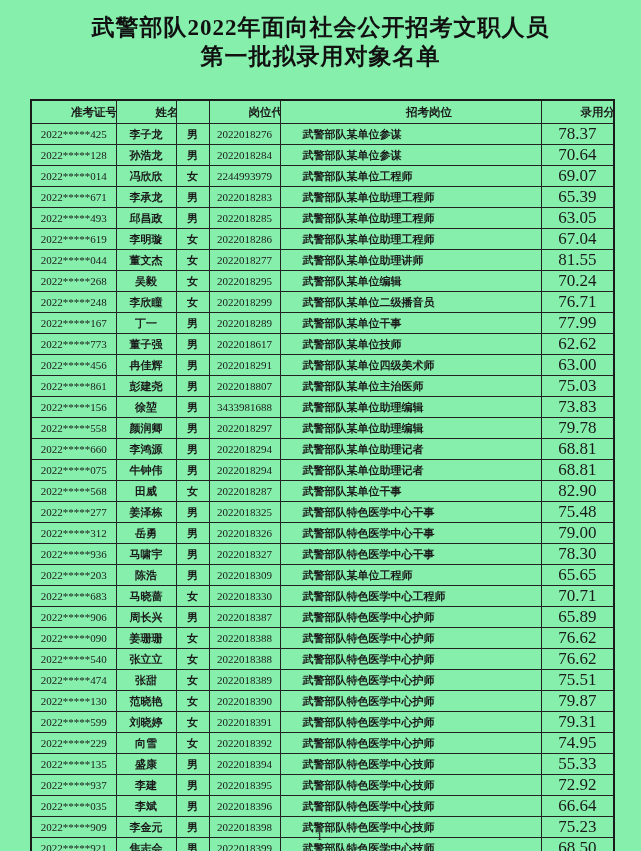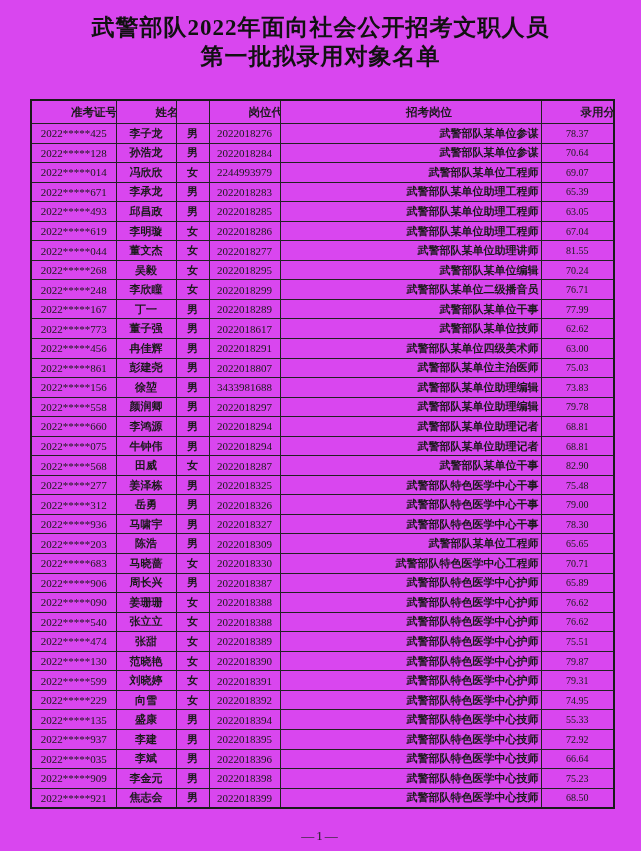--- a/index.html
+++ b/index.html
@@ -4,21 +4,21 @@
 <style>
   html, body { margin: 0; padding: 0; }
   body {
     width: 641px; height: 851px;
     background: #ffffff;
     font-family: "Liberation Serif", serif;
     color: #1a1a1a;
     position: relative;
     overflow: hidden;
   }
-  .page { position: absolute; inset: 0; background: #d946ef; }
+  .page { position: absolute; inset: 0; background: #86efac; }
   .doc-title {
     position: absolute;
     top: 13px; left: 0; right: 0;
     text-align: center;
     font-weight: bold;
     font-size: 23px;
     line-height: 29px;
     letter-spacing: 1px;
     color: #111;
   }
@@ -51,25 +51,25 @@
   col.c-name { width: 60px; }
   col.c-sex  { width: 33px; }
   col.c-code { width: 71px; }
   col.c-pos  { width: 261px; }
   col.c-score{ width: 73px; }
   
   table.roster tbody td.col-0 { font-size: 11px; }
   table.roster tbody td.col-1,
   table.roster tbody td.col-2 { font-weight: bold; }
   table.roster tbody td.col-4 {
-    text-align: right;
-    padding-left: 4px;
+    text-align: left;
+    padding-left: 22px;
     font-weight: bold;
   }
-  table.roster tbody td.col-5 { font-size: 10px; }
+  table.roster tbody td.col-5 { font-size: 17px; }
   .page-footer {
     position: absolute;
     left: 0; right: 0;
     top: 828px;
     text-align: center;
     font-size: 13px;
     color: #222;
     letter-spacing: 2px;
   }
 </style>

